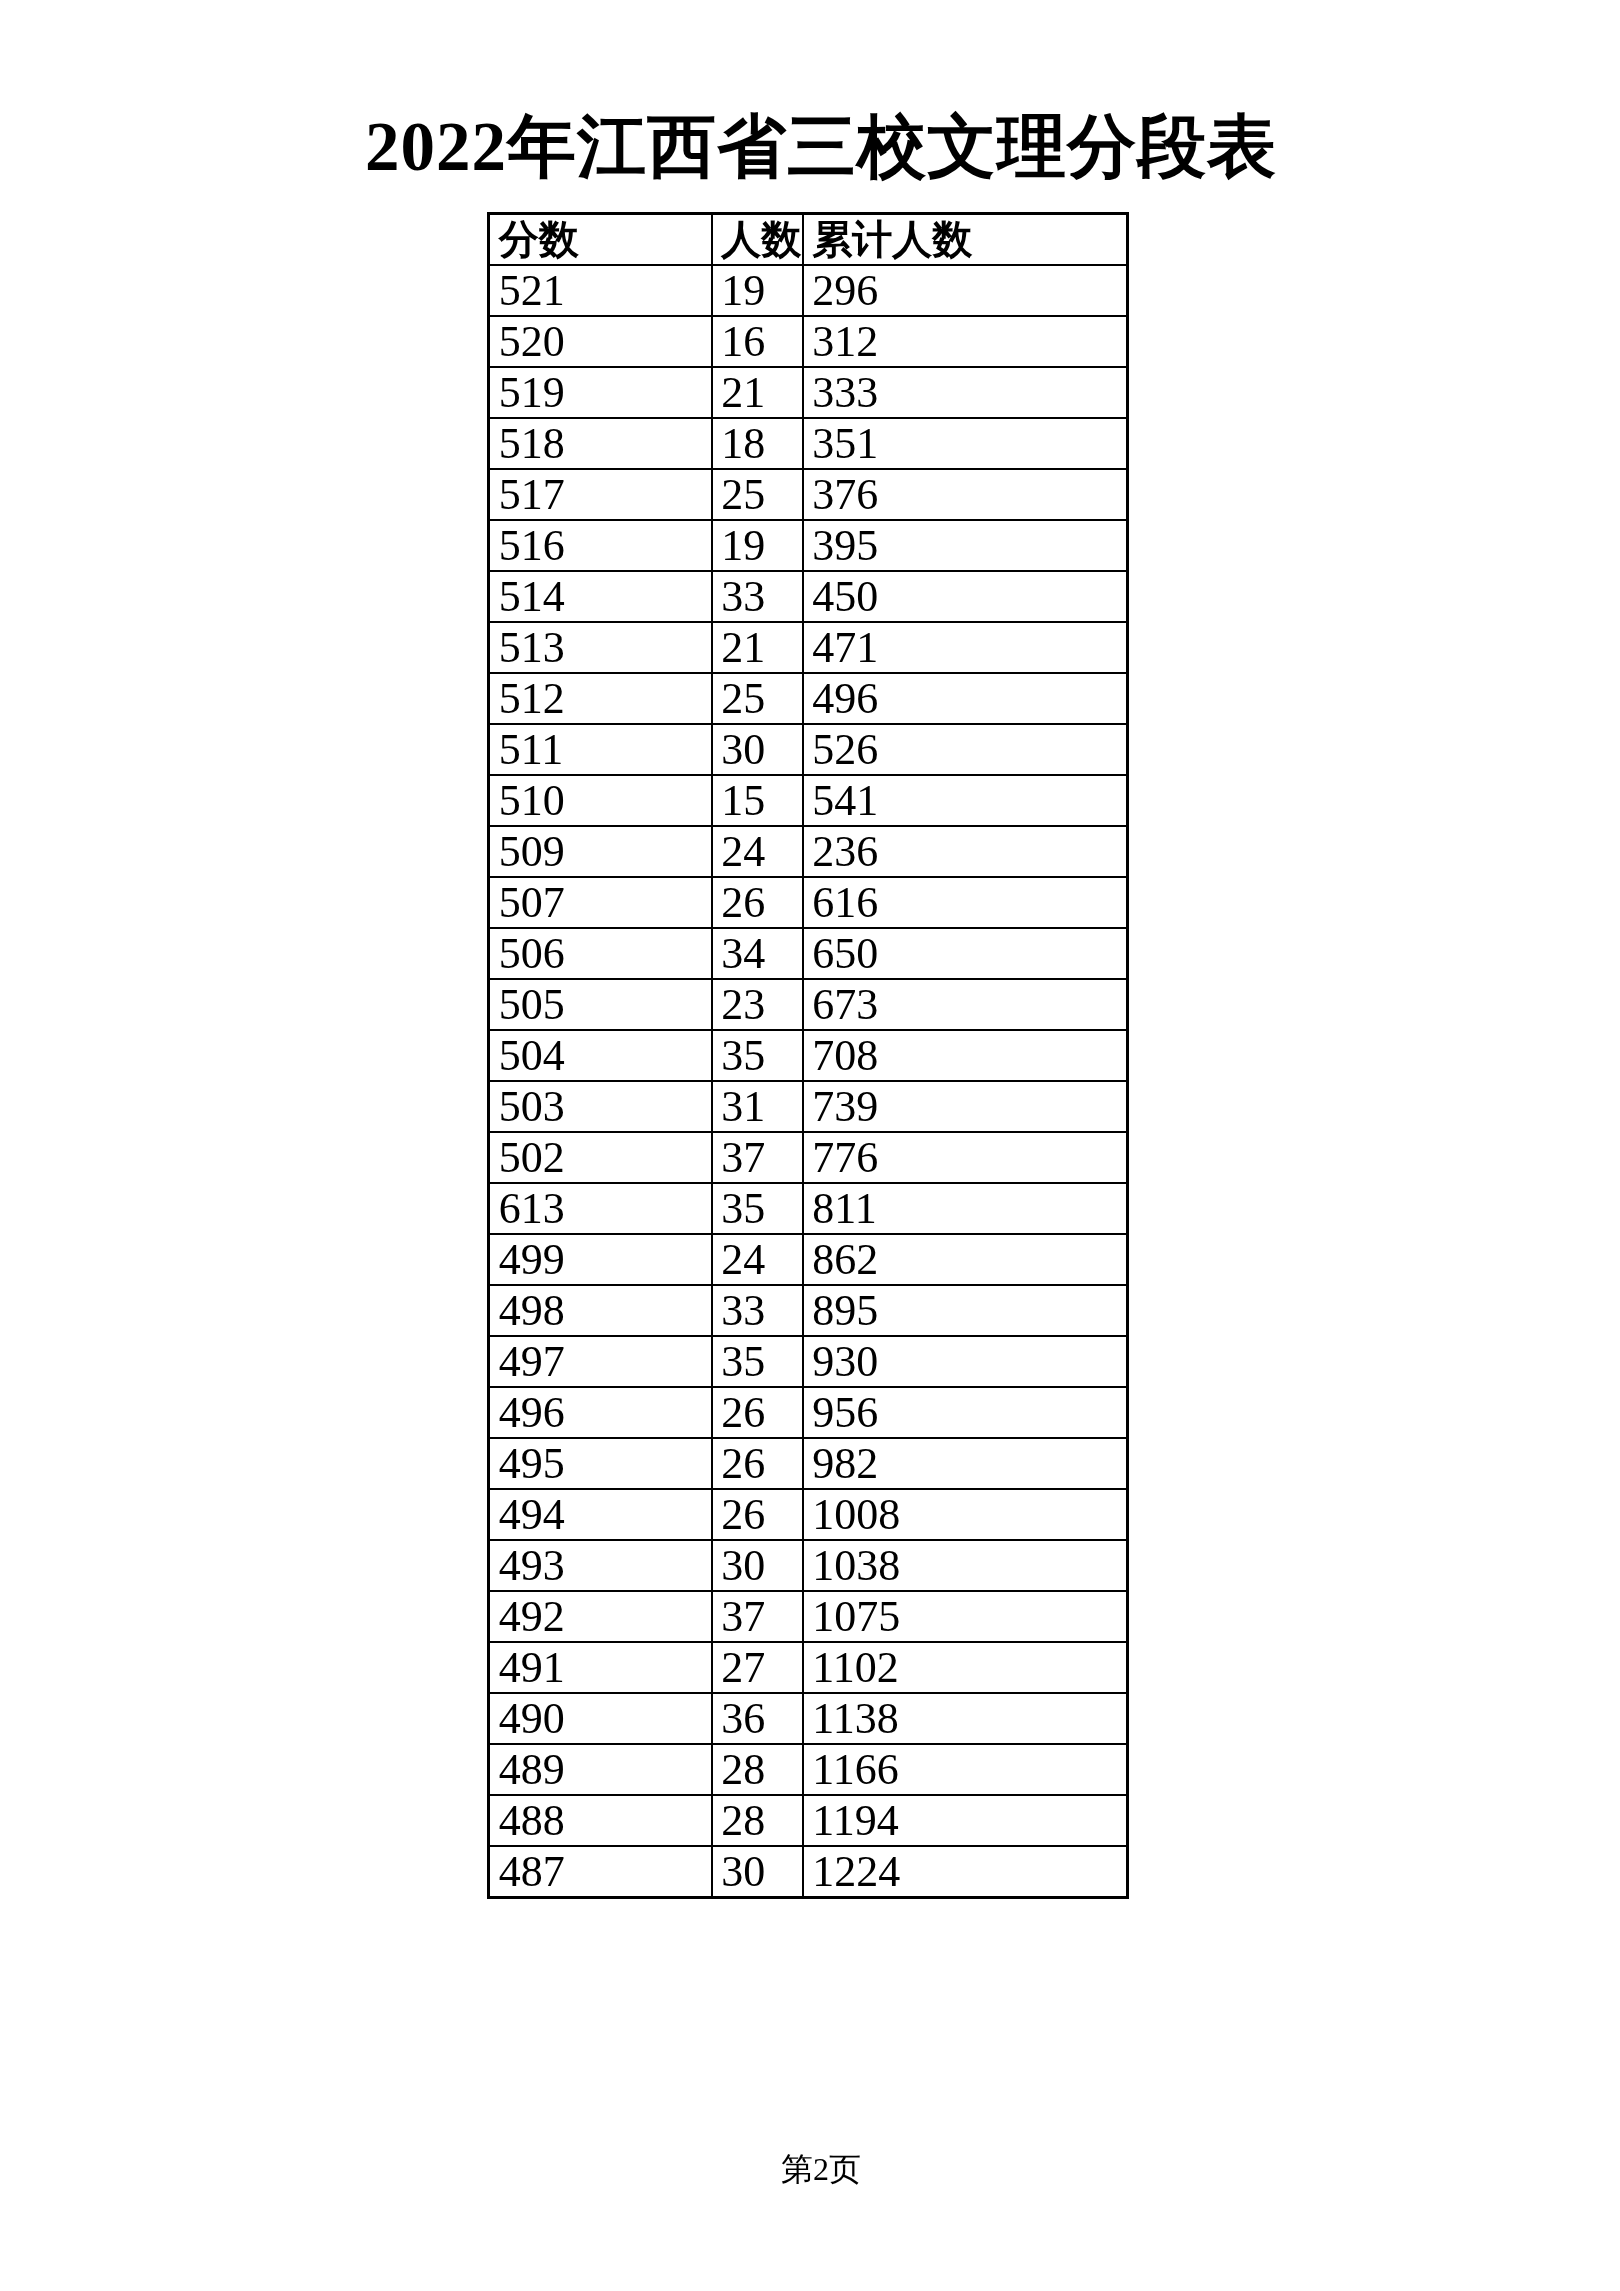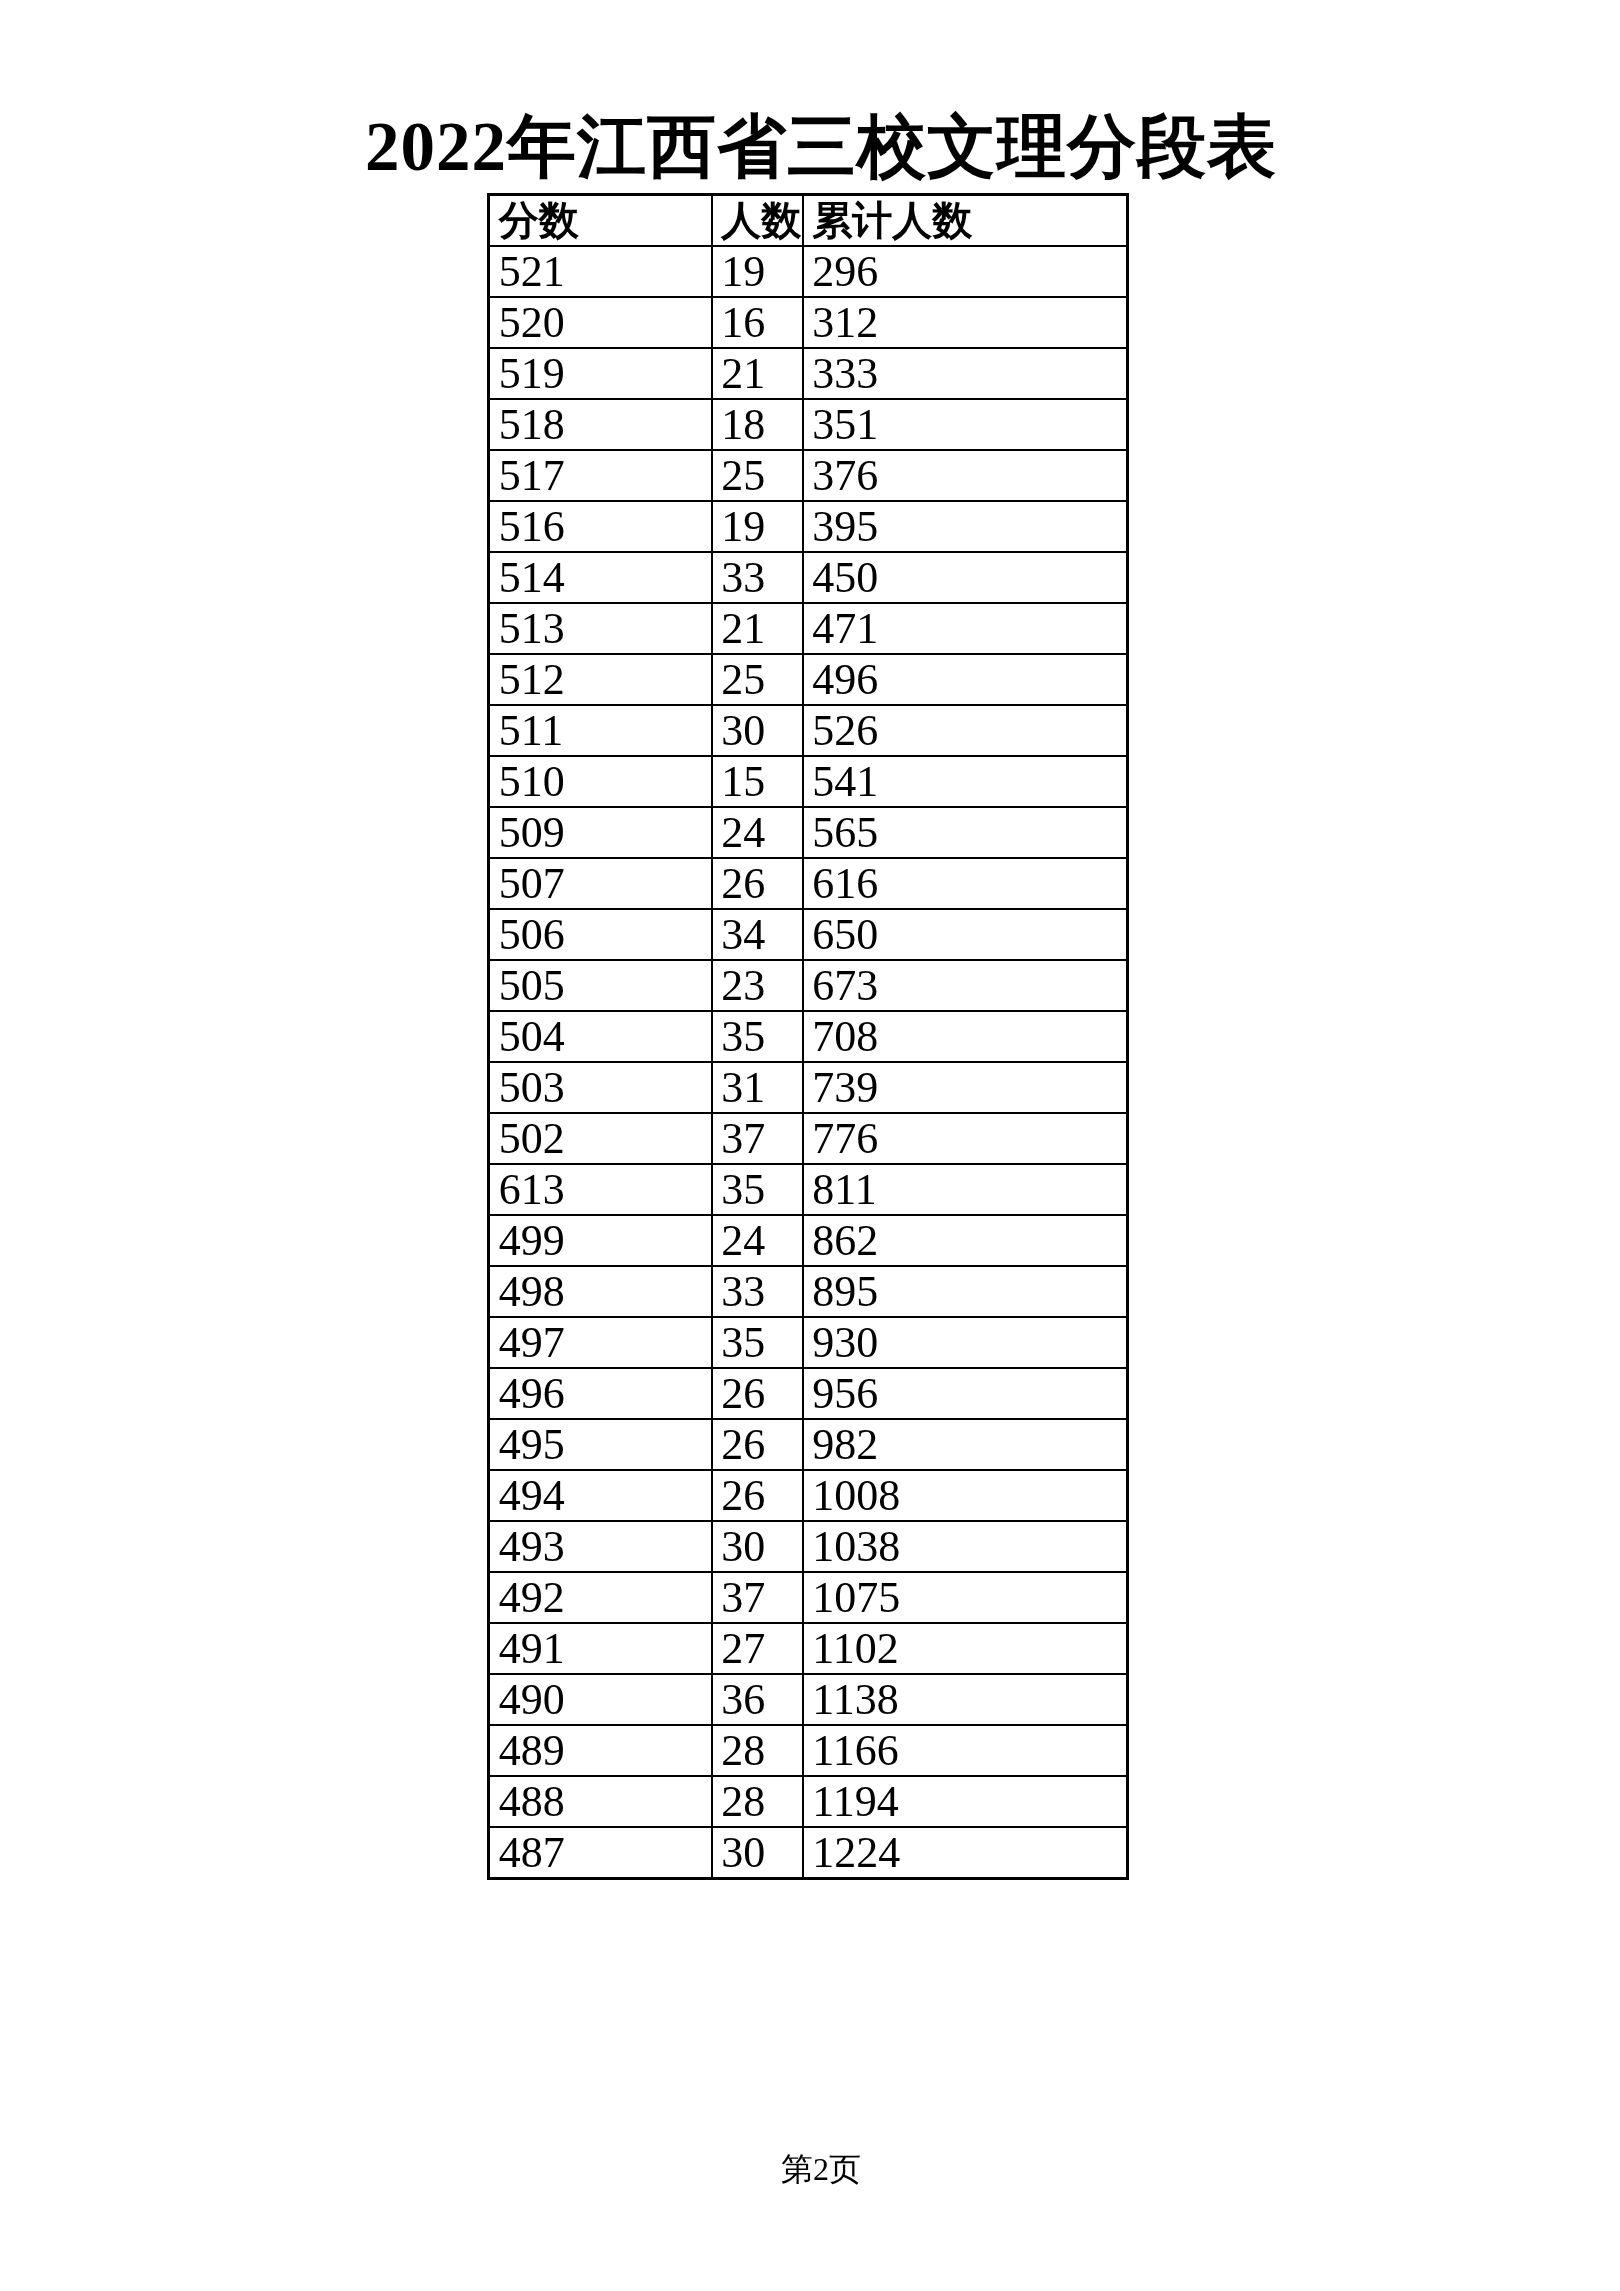--- a/index.html
+++ b/index.html
@@ -21,21 +21,21 @@
     width: 1620px;
     text-align: center;
     font-size: 69px;
     font-weight: bold;
     letter-spacing: 1px;
     margin: 11px;
   }
   table.score-table {
     position: absolute;
     left: 487px;
-    top: 193px;
+    top: 212px;
     border-collapse: collapse;
     table-layout: fixed;
     border: 3.9px solid #000000;
   }
   .score-table col.c1 { width: 223px; }
   .score-table col.c2 { width: 91px;  }
   .score-table col.c3 { width: 325px; }
   .score-table th, .score-table td {
     border: 2.9px solid #000000;
     height: 49px;
@@ -135,21 +135,21 @@
       <td>526</td>
     </tr>
         <tr>
       <td>510</td>
       <td>15</td>
       <td>541</td>
     </tr>
         <tr>
       <td>509</td>
       <td>24</td>
-      <td>565</td>
+      <td>236</td>
     </tr>
         <tr>
       <td>507</td>
       <td>26</td>
       <td>616</td>
     </tr>
         <tr>
       <td>506</td>
       <td>34</td>
       <td>650</td>

